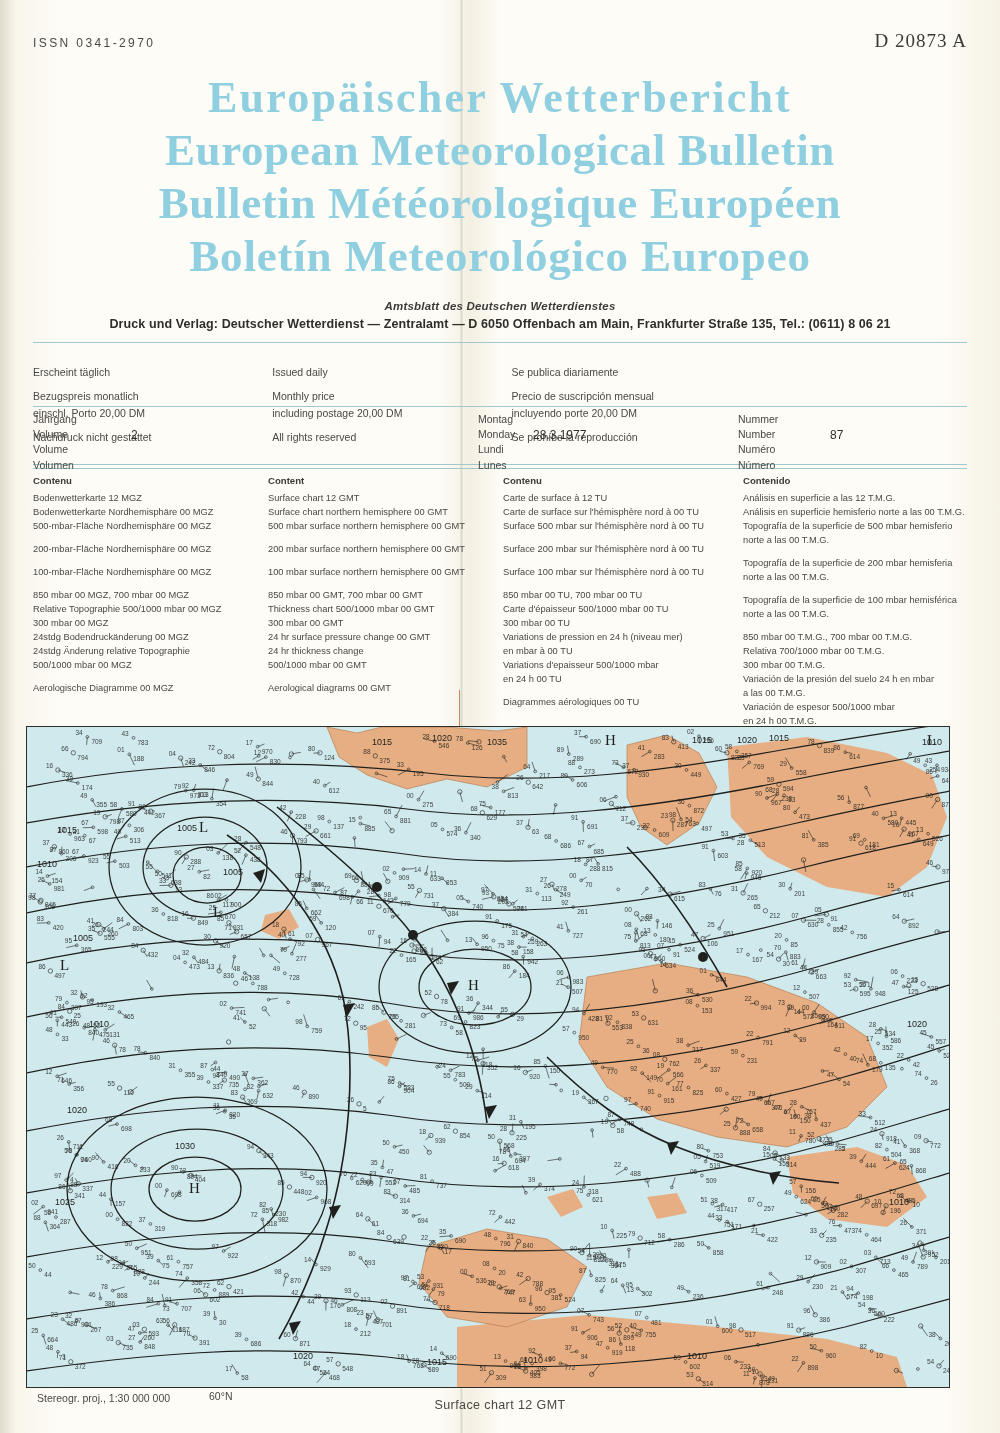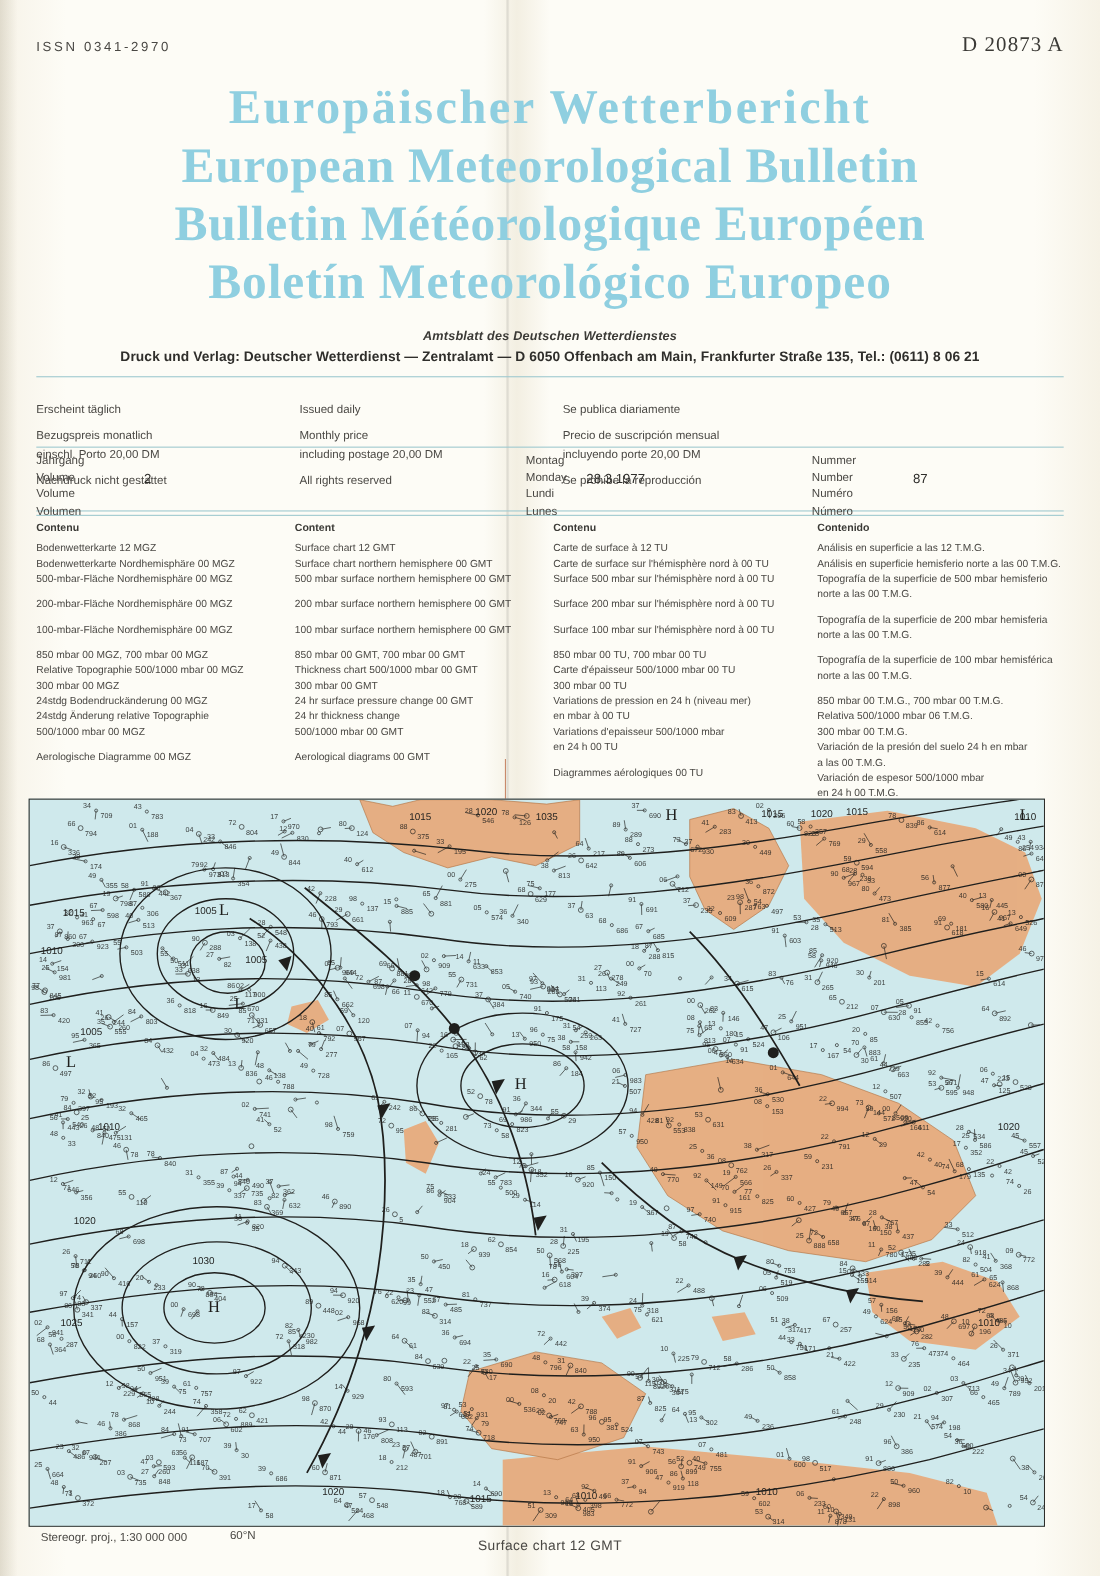--- a/index.html
+++ b/index.html
@@ -275,21 +275,21 @@
       <div class="ln">Topografía de la superficie de 500 mbar hemisferio</div>
       <div class="ln">norte a las 00 T.M.G.</div>
       <div class="gap"></div>
       <div class="ln">Topografía de la superficie de 200 mbar hemisferia</div>
       <div class="ln">norte a las 00 T.M.G.</div>
       <div class="gap"></div>
       <div class="ln">Topografía de la superficie de 100 mbar hemisférica</div>
       <div class="ln">norte a las 00 T.M.G.</div>
       <div class="gap"></div>
       <div class="ln">850 mbar 00 T.M.G., 700 mbar 00 T.M.G.</div>
-      <div class="ln">Relativa 500/1000 mbar 06 T.M.G.</div>
+      <div class="ln">Relativa 700/1000 mbar 00 T.M.G.</div>
       <div class="ln">300 mbar 00 T.M.G.</div>
       <div class="ln">Variación de la presión del suelo 24 h en mbar</div>
       <div class="ln">a las 00 T.M.G.</div>
       <div class="ln">Variación de espesor 500/1000 mbar</div>
       <div class="ln">en 24 h 00 T.M.G.</div>
       <div class="gap"></div>
       <div class="ln">Diagramas aerológicos 00 T.M.G.</div>
     </div>
   </div>
 

